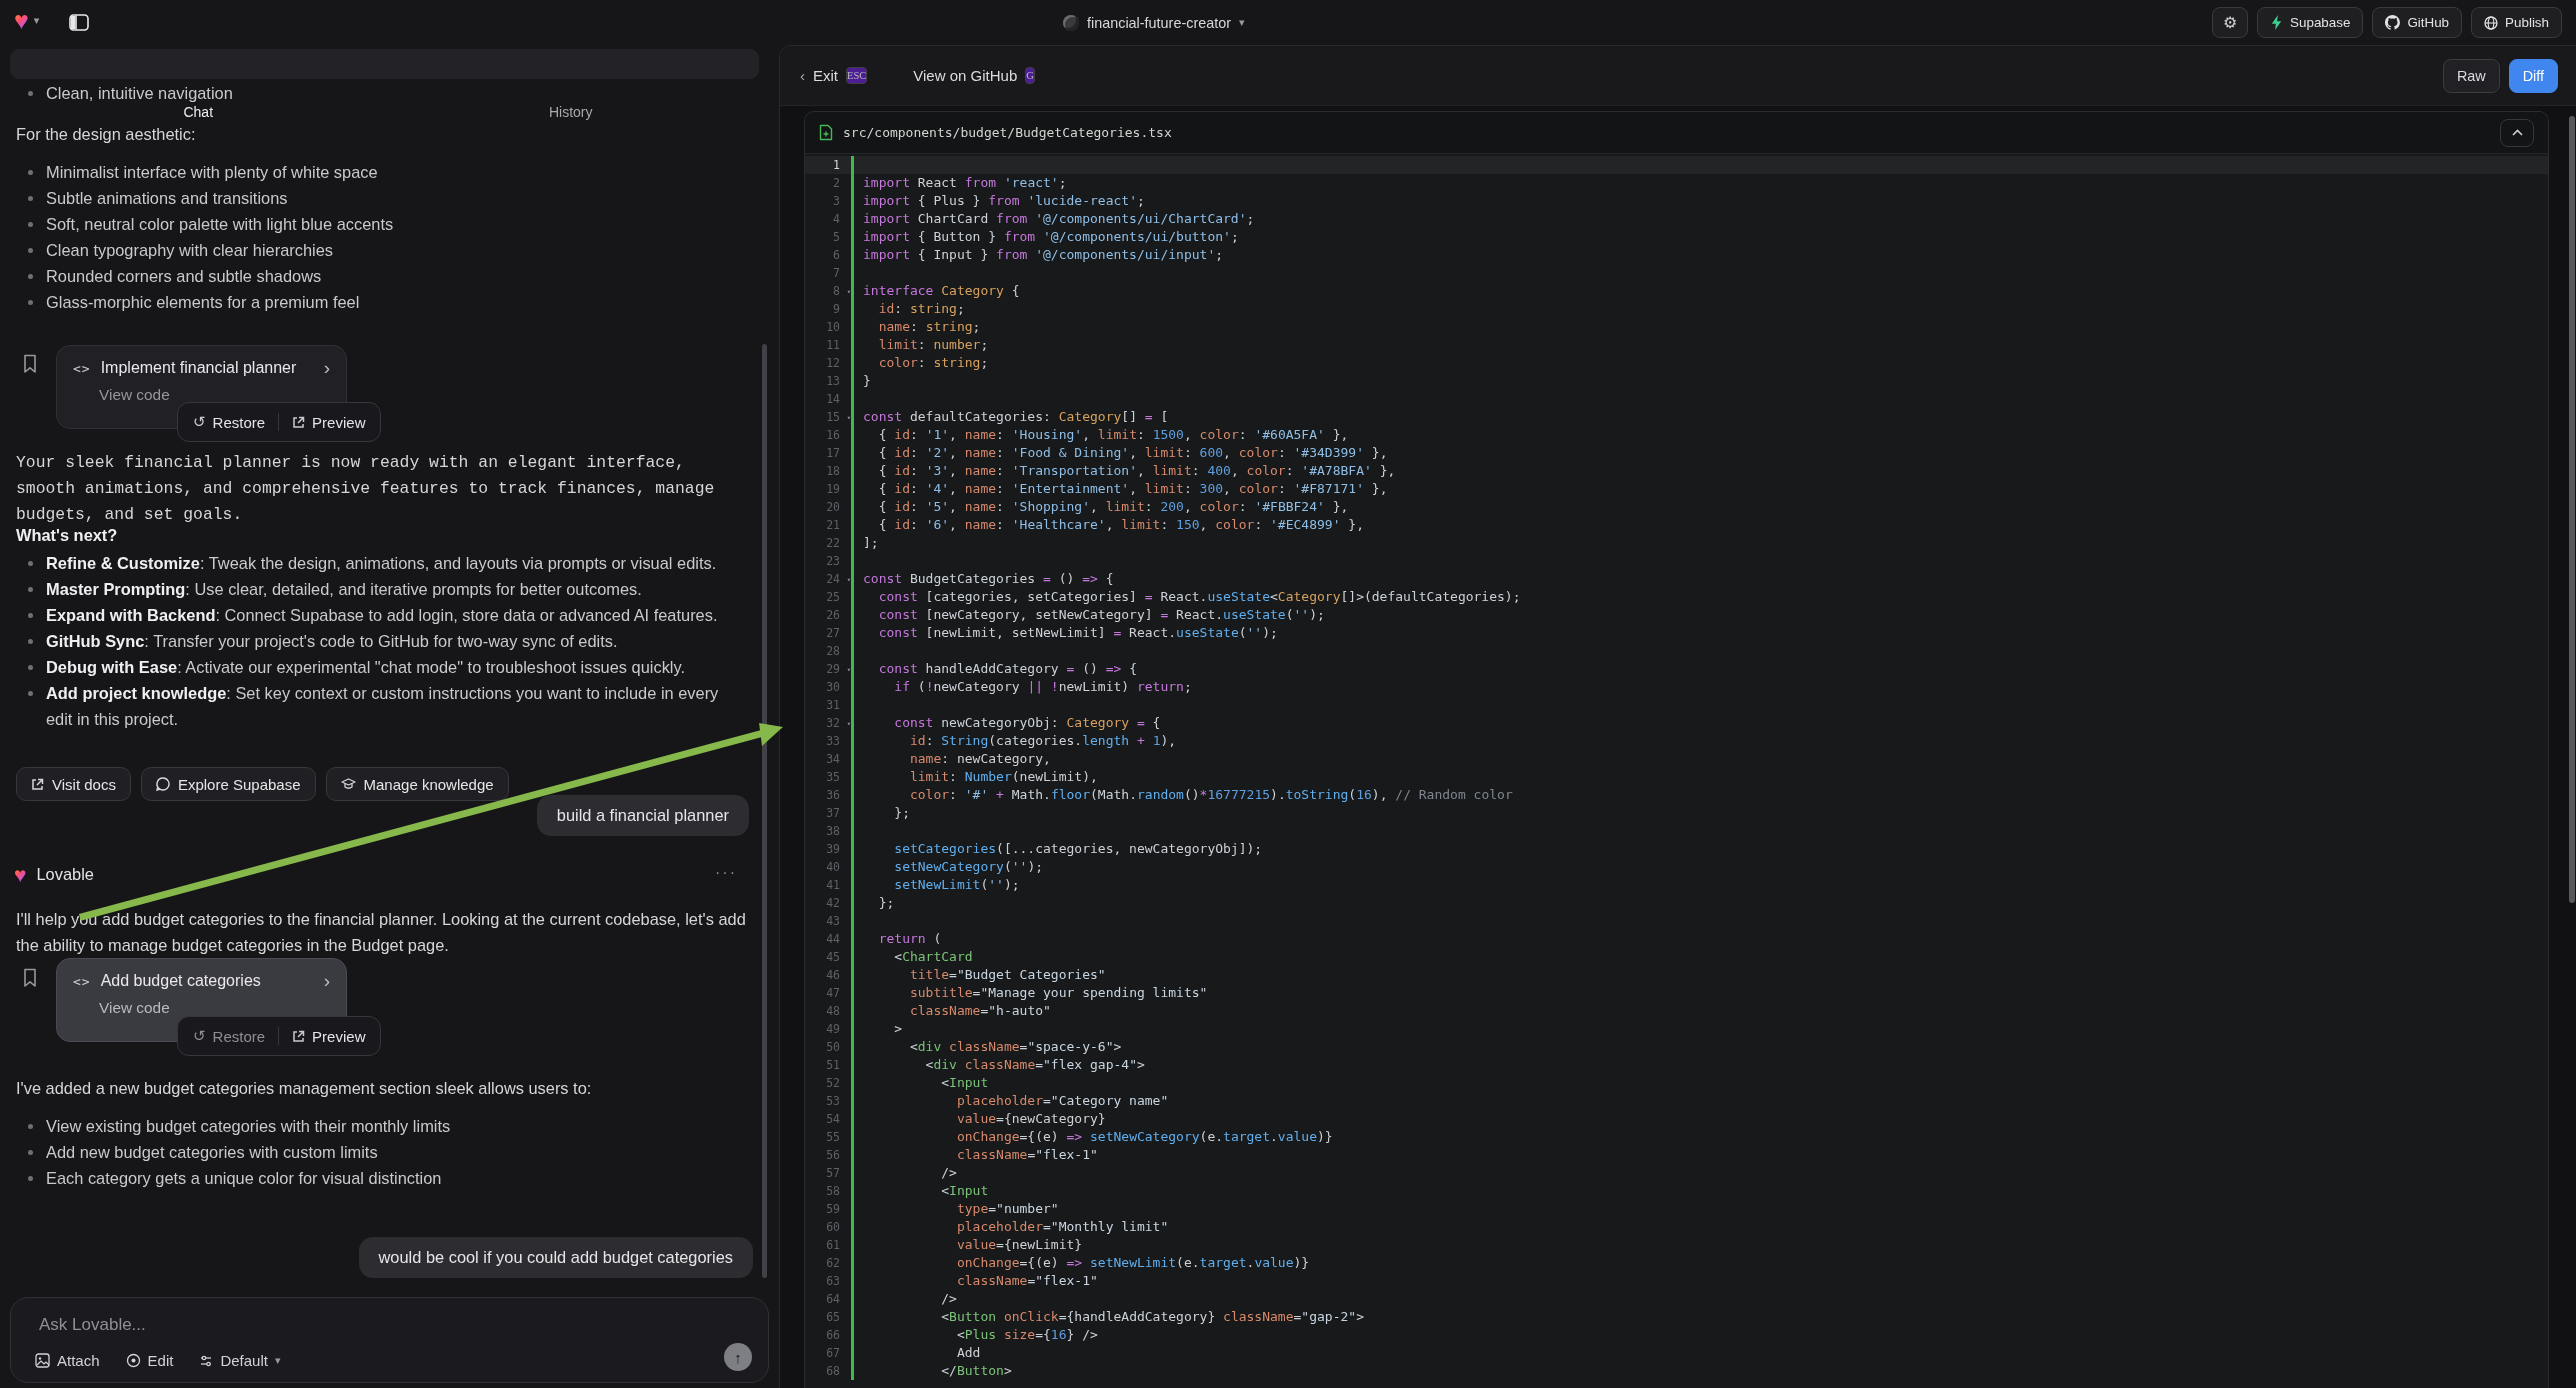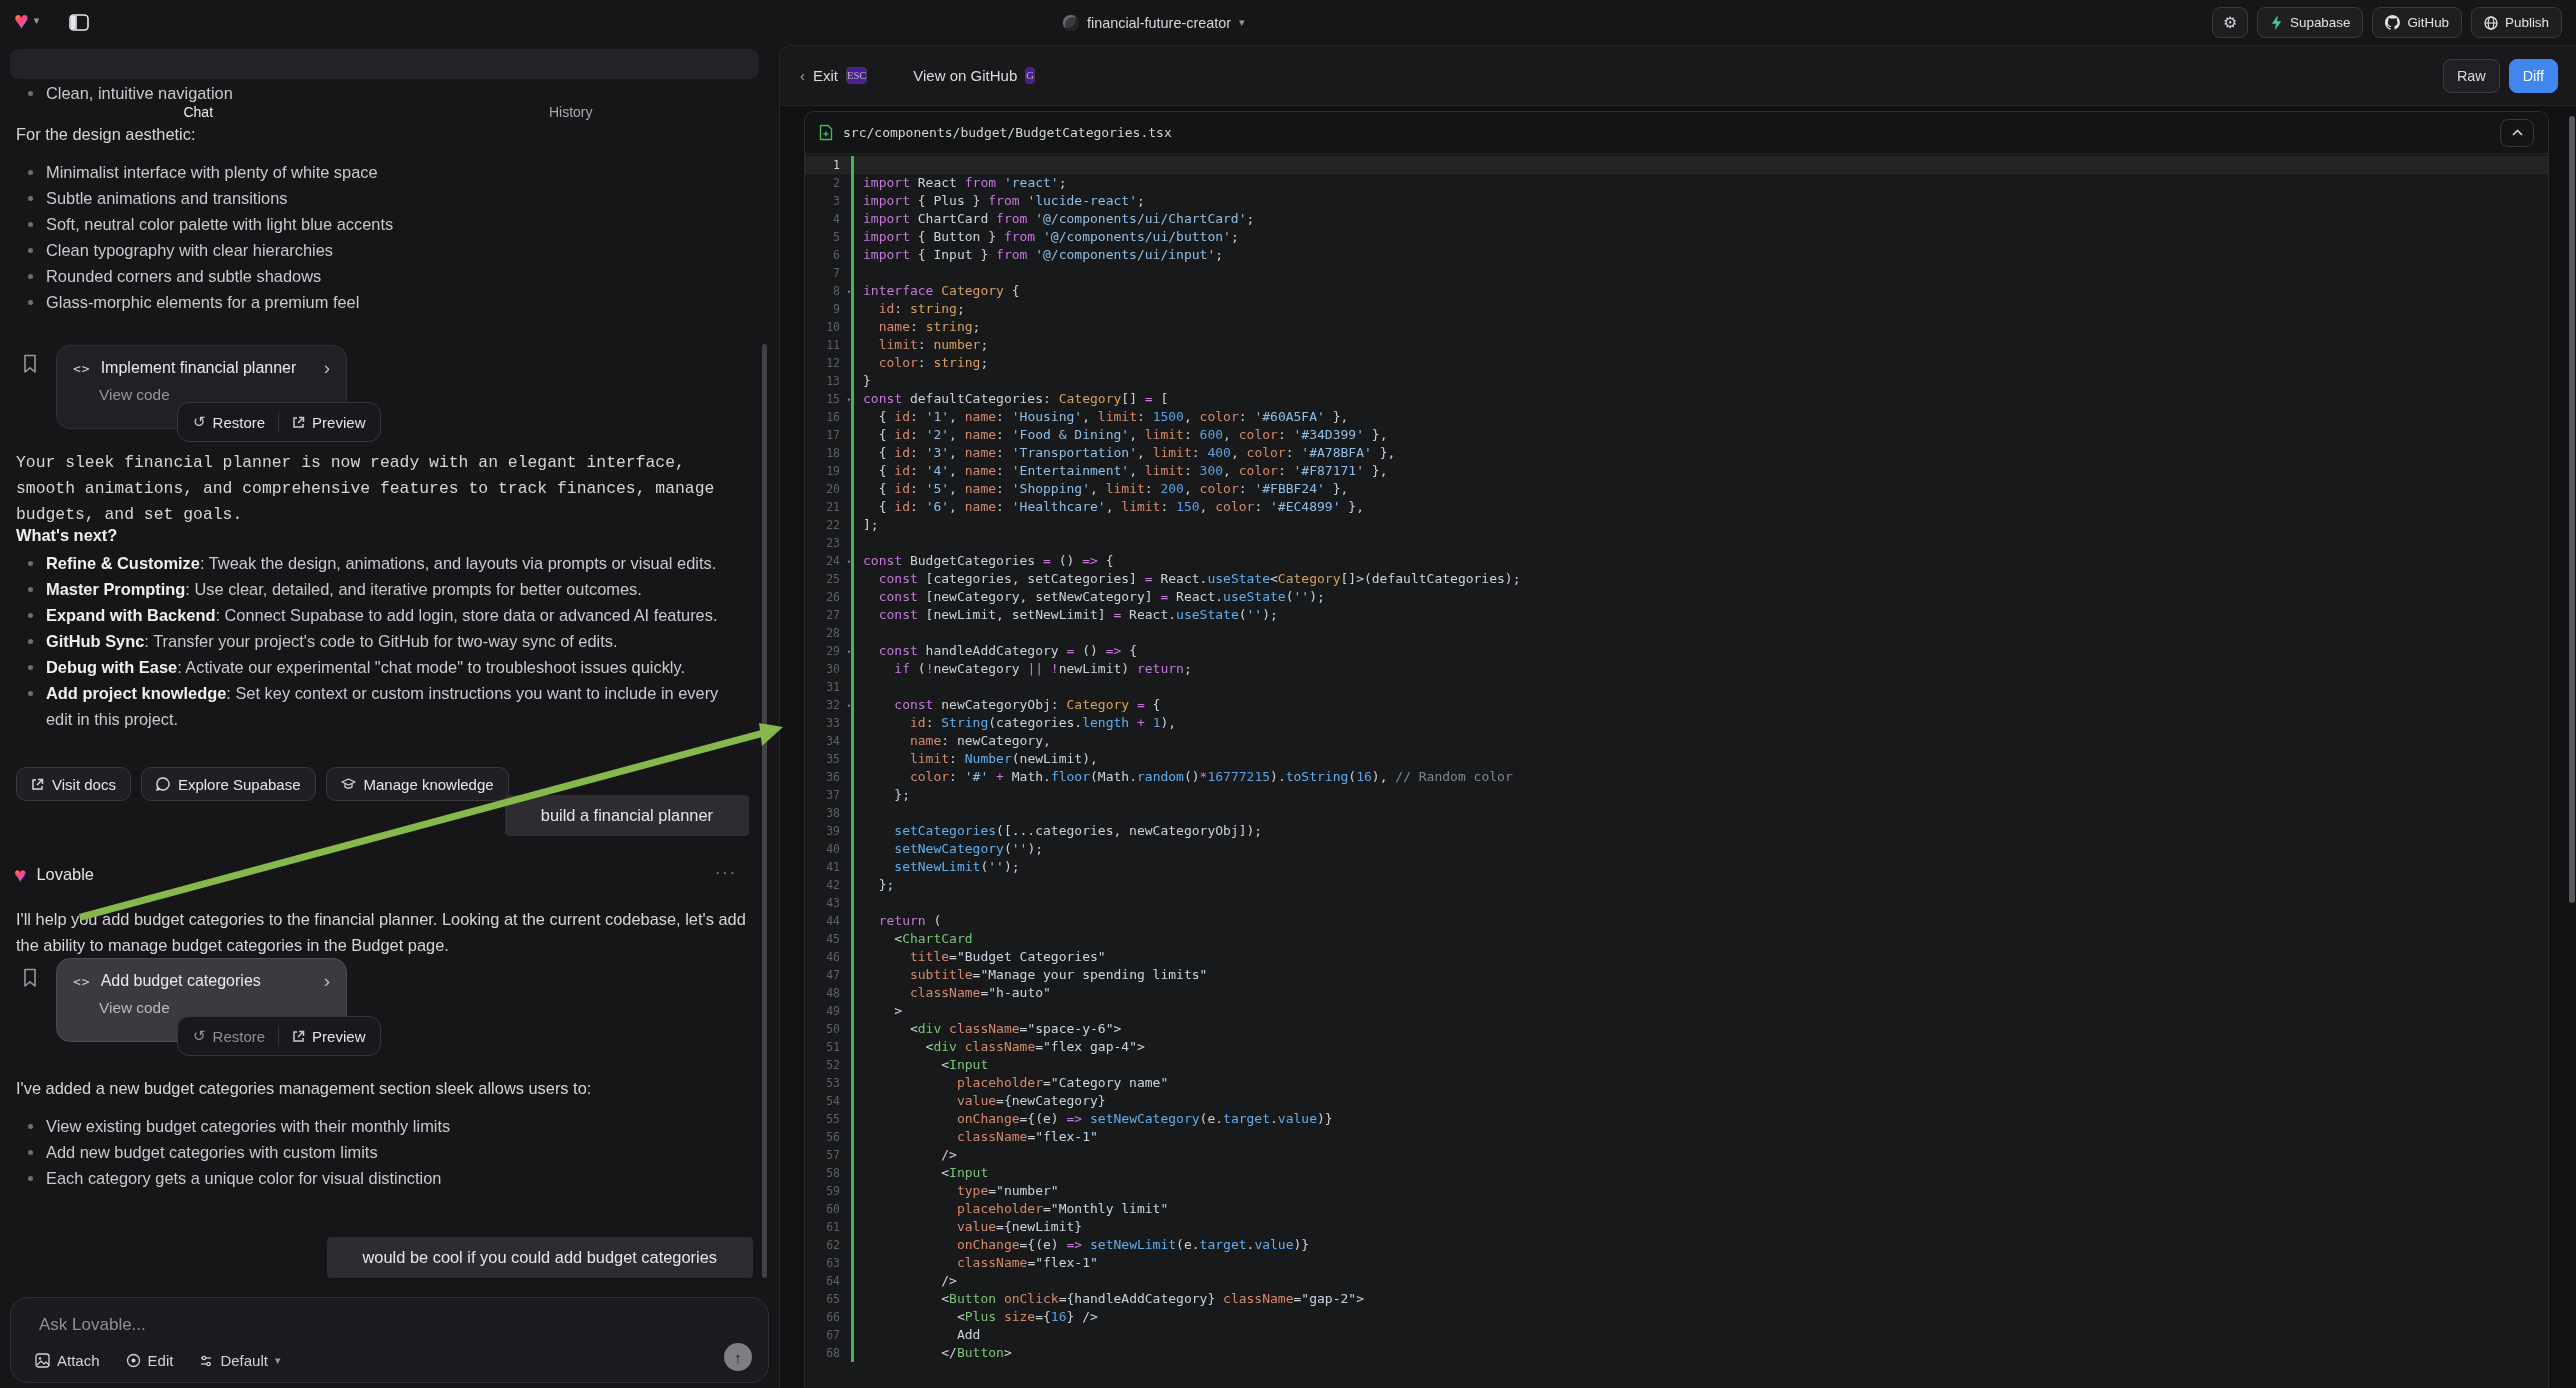--- a/index.html
+++ b/index.html
@@ -52,21 +52,21 @@
     border-radius:12px; display:flex; align-items:center; padding:0 15px; gap:13px; font-size:15px; color:#e4e4e8; z-index:5; }
   .pill .sep { width:1px; height:18px; background:#36363c; }
   .pill .item { display:flex; align-items:center; gap:7px; }
   .pill .dim { color:#8e8f95; }
   .ric { font-size:15px; color:#c9c9ce; }
 
   .action-row { position:absolute; left:16px; top:747px; display:flex; gap:10px; }
   .act-btn { height:34px; border-radius:10px; background:#202024; border:1px solid #37373c;
     color:#e6e6e9; font-size:15px; display:flex; align-items:center; gap:8px; padding:0 14px;margin-top:20px; }
 
-  .bubble { position:absolute; background:#2c2c31; border-radius:4px; padding:11px 36px;
+  .bubble { position:absolute; background:#2c2c31; border-radius:14px; padding:11px 20px;
     font-size:16.4px; color:#e6e6e9; white-space:nowrap; }
 
   .lov-row { position:absolute; left:14px; top:864px; display:flex; align-items:center; gap:10px; }
   .lov-name { font-size:16.4px; color:#e4e4e7; }
   .more-dots { position:absolute; right:42px; top:864px; color:#8b8b91; font-size:16px; letter-spacing:2px; }
 
   .ask-box { position:absolute; left:10px; top:1297px; width:759px; height:86px; background:#1b1b1f;
     border:1px solid #303037; border-radius:18px; }
   .ask-ph { position:absolute; left:28px; top:17px; font-size:17px; color:#8f8f96; }
   .ask-actions { position:absolute; left:24px; bottom:13px; display:flex; gap:26px; align-items:center;
@@ -383,20 +383,21 @@
           <div class="cl"><span class="ln">4</span><span class="gbar"></span><span class="lc"><span class="tok-k">import</span><span class="tok-d"> ChartCard </span><span class="tok-k">from</span><span class="tok-d"> </span><span class="tok-s">'@/components/ui/ChartCard'</span><span class="tok-d">;</span></span></div>
           <div class="cl"><span class="ln">5</span><span class="gbar"></span><span class="lc"><span class="tok-k">import</span><span class="tok-d"> { Button } </span><span class="tok-k">from</span><span class="tok-d"> </span><span class="tok-s">'@/components/ui/button'</span><span class="tok-d">;</span></span></div>
           <div class="cl"><span class="ln">6</span><span class="gbar"></span><span class="lc"><span class="tok-k">import</span><span class="tok-d"> { Input } </span><span class="tok-k">from</span><span class="tok-d"> </span><span class="tok-s">'@/components/ui/input'</span><span class="tok-d">;</span></span></div>
           <div class="cl"><span class="ln">7</span><span class="gbar"></span><span class="lc"></span></div>
           <div class="cl"><span class="ln">8<span class="fd">▾</span></span><span class="gbar"></span><span class="lc"><span class="tok-k">interface</span><span class="tok-d"> </span><span class="tok-t">Category</span><span class="tok-d"> {</span></span></div>
           <div class="cl"><span class="ln">9</span><span class="gbar"></span><span class="lc"><span class="tok-d">  </span><span class="tok-p">id</span><span class="tok-d">: </span><span class="tok-t">string</span><span class="tok-d">;</span></span></div>
           <div class="cl"><span class="ln">10</span><span class="gbar"></span><span class="lc"><span class="tok-d">  </span><span class="tok-p">name</span><span class="tok-d">: </span><span class="tok-t">string</span><span class="tok-d">;</span></span></div>
           <div class="cl"><span class="ln">11</span><span class="gbar"></span><span class="lc"><span class="tok-d">  </span><span class="tok-p">limit</span><span class="tok-d">: </span><span class="tok-t">number</span><span class="tok-d">;</span></span></div>
           <div class="cl"><span class="ln">12</span><span class="gbar"></span><span class="lc"><span class="tok-d">  </span><span class="tok-p">color</span><span class="tok-d">: </span><span class="tok-t">string</span><span class="tok-d">;</span></span></div>
           <div class="cl"><span class="ln">13</span><span class="gbar"></span><span class="lc"><span class="tok-d">}</span></span></div>
+          <div class="cl"><span class="ln">14</span><span class="gbar"></span><span class="lc"></span></div>
           <div class="cl"><span class="ln">15<span class="fd">▾</span></span><span class="gbar"></span><span class="lc"><span class="tok-k">const</span><span class="tok-d"> defaultCategories: </span><span class="tok-t">Category</span><span class="tok-d">[] </span><span class="tok-k">=</span><span class="tok-d"> [</span></span></div>
           <div class="cl"><span class="ln">16</span><span class="gbar"></span><span class="lc"><span class="tok-d">  { </span><span class="tok-p">id</span><span class="tok-d">: </span><span class="tok-s">'1'</span><span class="tok-d">, </span><span class="tok-p">name</span><span class="tok-d">: </span><span class="tok-s">'Housing'</span><span class="tok-d">, </span><span class="tok-p">limit</span><span class="tok-d">: </span><span class="tok-n">1500</span><span class="tok-d">, </span><span class="tok-p">color</span><span class="tok-d">: </span><span class="tok-s">'#60A5FA'</span><span class="tok-d"> },</span></span></div>
           <div class="cl"><span class="ln">17</span><span class="gbar"></span><span class="lc"><span class="tok-d">  { </span><span class="tok-p">id</span><span class="tok-d">: </span><span class="tok-s">'2'</span><span class="tok-d">, </span><span class="tok-p">name</span><span class="tok-d">: </span><span class="tok-s">'Food &amp; Dining'</span><span class="tok-d">, </span><span class="tok-p">limit</span><span class="tok-d">: </span><span class="tok-n">600</span><span class="tok-d">, </span><span class="tok-p">color</span><span class="tok-d">: </span><span class="tok-s">'#34D399'</span><span class="tok-d"> },</span></span></div>
           <div class="cl"><span class="ln">18</span><span class="gbar"></span><span class="lc"><span class="tok-d">  { </span><span class="tok-p">id</span><span class="tok-d">: </span><span class="tok-s">'3'</span><span class="tok-d">, </span><span class="tok-p">name</span><span class="tok-d">: </span><span class="tok-s">'Transportation'</span><span class="tok-d">, </span><span class="tok-p">limit</span><span class="tok-d">: </span><span class="tok-n">400</span><span class="tok-d">, </span><span class="tok-p">color</span><span class="tok-d">: </span><span class="tok-s">'#A78BFA'</span><span class="tok-d"> },</span></span></div>
           <div class="cl"><span class="ln">19</span><span class="gbar"></span><span class="lc"><span class="tok-d">  { </span><span class="tok-p">id</span><span class="tok-d">: </span><span class="tok-s">'4'</span><span class="tok-d">, </span><span class="tok-p">name</span><span class="tok-d">: </span><span class="tok-s">'Entertainment'</span><span class="tok-d">, </span><span class="tok-p">limit</span><span class="tok-d">: </span><span class="tok-n">300</span><span class="tok-d">, </span><span class="tok-p">color</span><span class="tok-d">: </span><span class="tok-s">'#F87171'</span><span class="tok-d"> },</span></span></div>
           <div class="cl"><span class="ln">20</span><span class="gbar"></span><span class="lc"><span class="tok-d">  { </span><span class="tok-p">id</span><span class="tok-d">: </span><span class="tok-s">'5'</span><span class="tok-d">, </span><span class="tok-p">name</span><span class="tok-d">: </span><span class="tok-s">'Shopping'</span><span class="tok-d">, </span><span class="tok-p">limit</span><span class="tok-d">: </span><span class="tok-n">200</span><span class="tok-d">, </span><span class="tok-p">color</span><span class="tok-d">: </span><span class="tok-s">'#FBBF24'</span><span class="tok-d"> },</span></span></div>
           <div class="cl"><span class="ln">21</span><span class="gbar"></span><span class="lc"><span class="tok-d">  { </span><span class="tok-p">id</span><span class="tok-d">: </span><span class="tok-s">'6'</span><span class="tok-d">, </span><span class="tok-p">name</span><span class="tok-d">: </span><span class="tok-s">'Healthcare'</span><span class="tok-d">, </span><span class="tok-p">limit</span><span class="tok-d">: </span><span class="tok-n">150</span><span class="tok-d">, </span><span class="tok-p">color</span><span class="tok-d">: </span><span class="tok-s">'#EC4899'</span><span class="tok-d"> },</span></span></div>
           <div class="cl"><span class="ln">22</span><span class="gbar"></span><span class="lc"><span class="tok-d">];</span></span></div>
           <div class="cl"><span class="ln">23</span><span class="gbar"></span><span class="lc"></span></div>
           <div class="cl"><span class="ln">24<span class="fd">▾</span></span><span class="gbar"></span><span class="lc"><span class="tok-k">const</span><span class="tok-d"> BudgetCategories </span><span class="tok-k">=</span><span class="tok-d"> () </span><span class="tok-k">=&gt;</span><span class="tok-d"> {</span></span></div>

